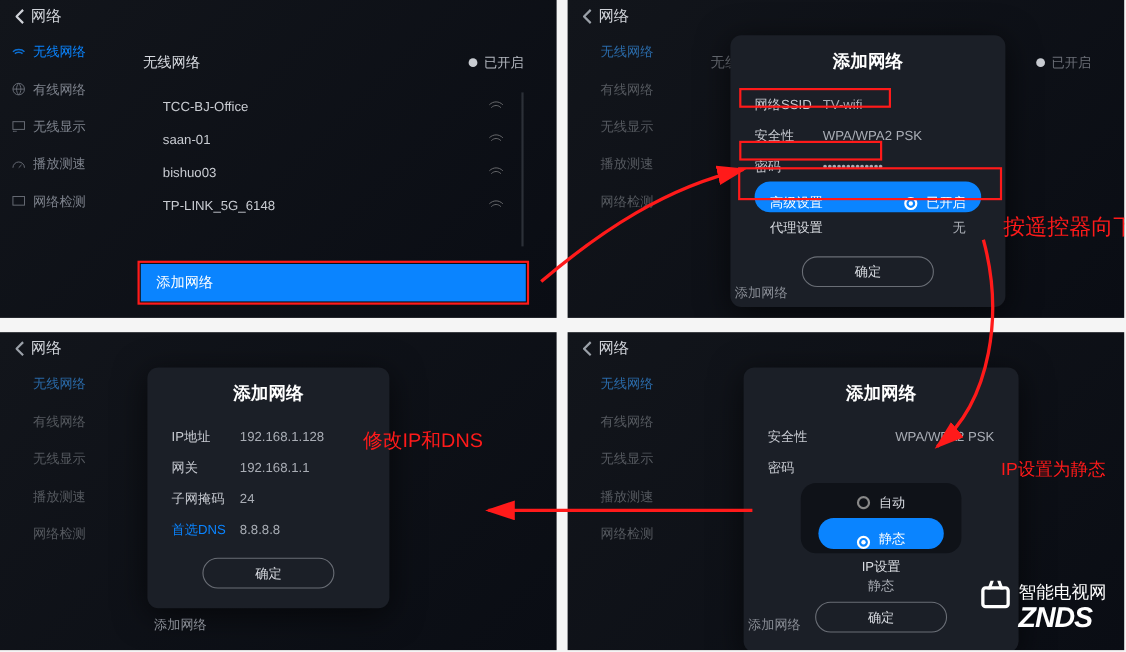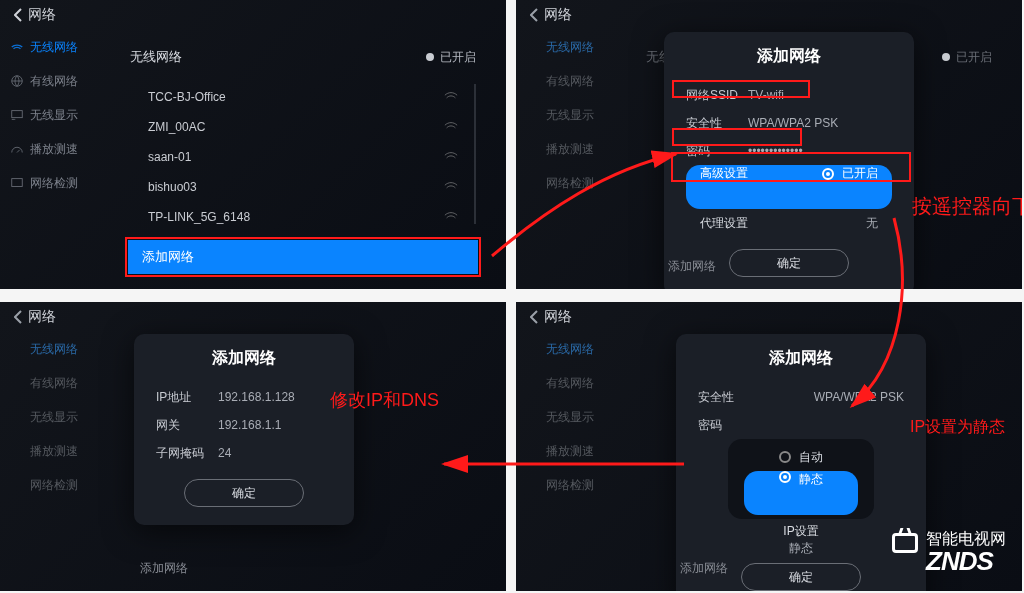--- a/index.html
+++ b/index.html
@@ -33,21 +33,21 @@
   .wifi-head.dim{color:#6b6f77;}
   .wifi-head.dim .tog{color:#6b6f77;}
   
   .modal{position:absolute;background:#1b1f27;border-radius:10px;padding:14px 22px 18px;color:#d9dce2;box-shadow:0 6px 30px rgba(0,0,0,.6);}
   .modal .ttl{text-align:center;font-size:16px;font-weight:600;margin-bottom:14px;color:#fff;}
   .mrow{display:flex;align-items:center;height:28px;font-size:12px;}
   .mrow .lab{width:62px;color:#c7cad1;}
   .mrow .lab.blue{color:#0a84ff;}
   .mrow .val{color:#a9adb5;}
   .mbtn{margin:12px auto 0;width:120px;height:28px;border:1px solid #6a6e76;border-radius:14px;display:flex;align-items:center;justify-content:center;font-size:12px;color:#d9dce2;}
-  .pill{height:44px;border-radius:14px;background:#0a84ff;display:flex;align-items:flex-start;color:#fff;font-size:12px;}
+  .pill{height:28px;border-radius:14px;background:#0a84ff;display:flex;align-items:flex-end;color:#fff;font-size:12px;}
   .radio{width:12px;height:12px;border:2px solid #fff;border-radius:50%;margin-right:8px;position:relative;}
   .radio.on::after{content:"";position:absolute;left:2px;top:2px;width:4px;height:4px;border-radius:50%;background:#fff;}
   .radio.off{border-color:#888;}
   .al{position:absolute;font-size:12px;color:#8a8e96;}
   
   .anno{position:absolute;color:#ff1a1a;font-size:18px;font-weight:500;white-space:nowrap;}
   .rbox{position:absolute;border:2px solid #ff1a1a;}
   
   svg.arrow{position:absolute;overflow:visible;}
   
@@ -104,26 +104,20 @@
   </div>
   <div class="wifi-head">
     <span>无线网络</span>
     <span class="tog">
         <span>已开启</span>
       </span>
   </div>
   <div class="wifi-list">
     <div class="row">
         <span>TCC-BJ-Office</span>
-        <svg viewBox="0 0 16 12">
-          <path d="M1 4c4-4 10-4 14 0M3 7c3-3 7-3 10 0M8 11h0" stroke="#aaa" fill="none"></path>
-        </svg>
-      </div>
-    <div class="row">
-        <span>ZMI_00AC</span>
         <svg viewBox="0 0 16 12">
           <path d="M1 4c4-4 10-4 14 0M3 7c3-3 7-3 10 0M8 11h0" stroke="#aaa" fill="none"></path>
         </svg>
       </div>
     <div class="row">
         <span>saan-01</span>
         <svg viewBox="0 0 16 12">
           <path d="M1 4c4-4 10-4 14 0M3 7c3-3 7-3 10 0M8 11h0" stroke="#aaa" fill="none"></path>
         </svg>
       </div>
@@ -323,20 +317,24 @@
         <span class="lab">IP地址</span>
         <span class="val">192.168.1.128</span>
       </div>
     <div class="mrow">
         <span class="lab">网关</span>
         <span class="val">192.168.1.1</span>
       </div>
     <div class="mrow">
         <span class="lab">子网掩码</span>
         <span class="val">24</span>
+      </div>
+    <div class="mrow">
+        <span class="lab blue">首选DNS</span>
+        <span class="val">8.8.8.8</span>
       </div>
     <div class="mbtn">
         <span>确定</span>
       </div>
   </div>
   <div class="al" style="left:140px;top:258px;">添加网络</div>
   <div class="anno" style="left:330px;top:86px;">修改IP和DNS</div>
 </div>
 
 <svg class="arrow" style="left:486px;top:150px;" width="200" height="120">

